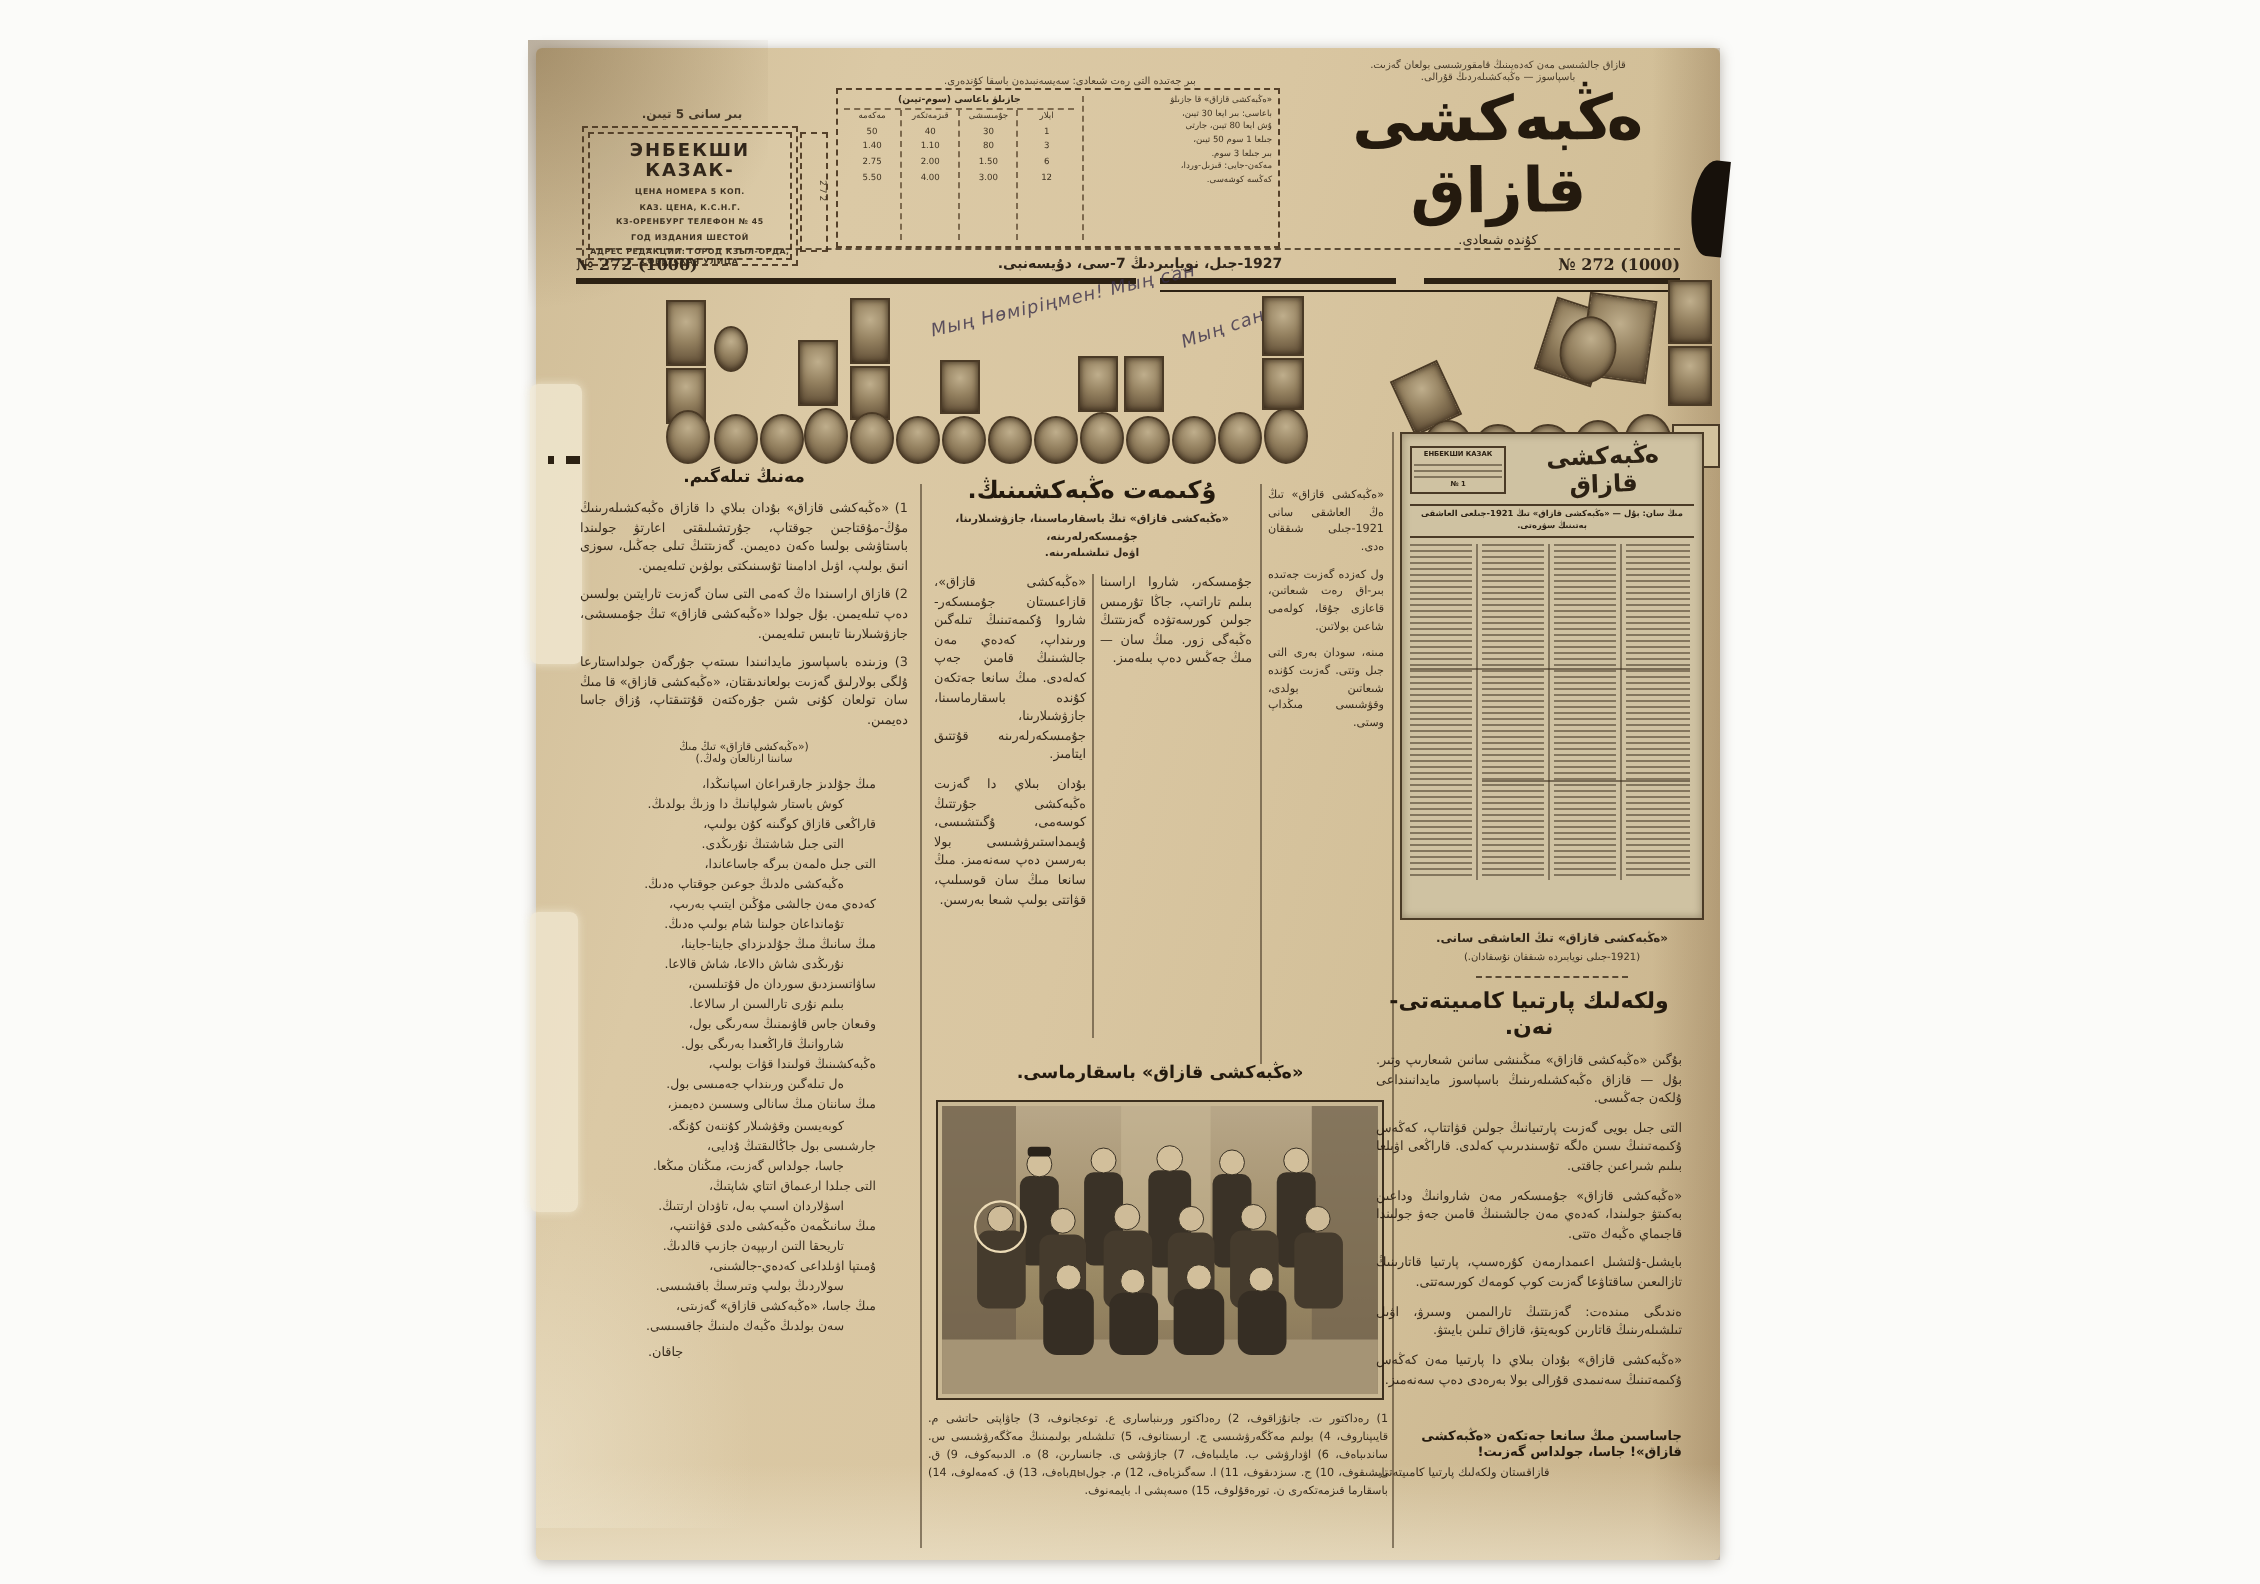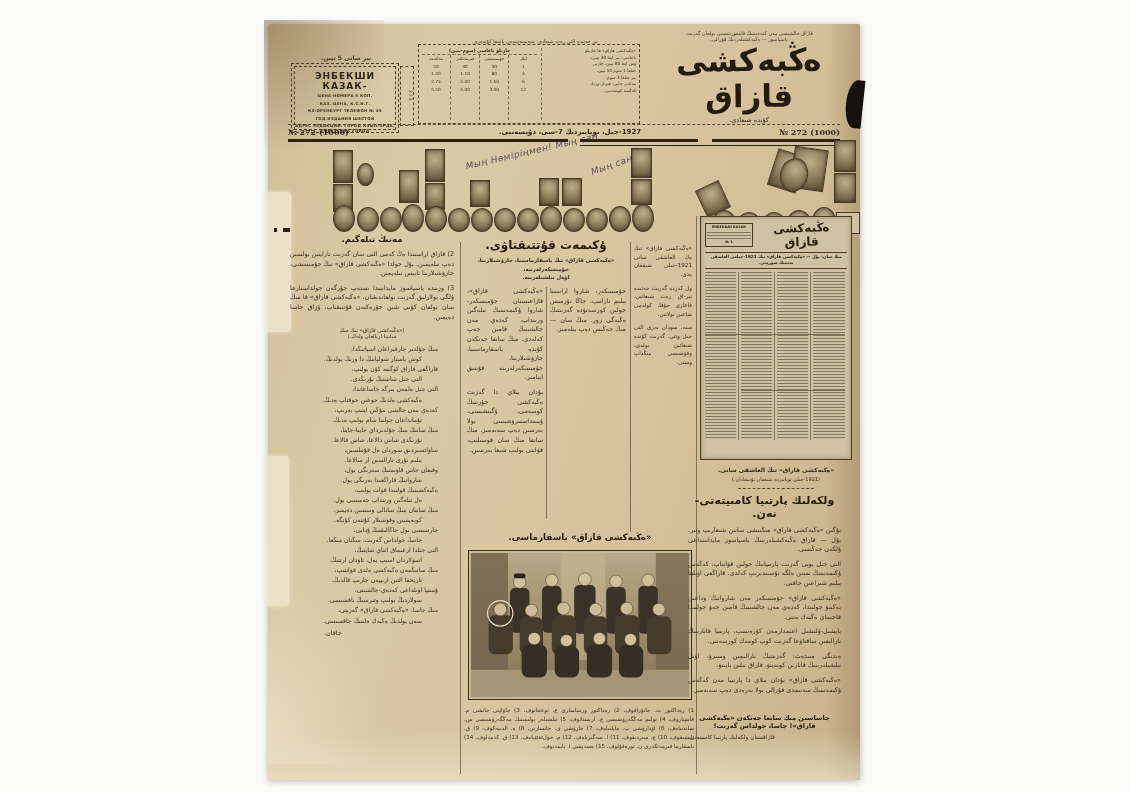--- a/index.html
+++ b/index.html
@@ -197,20 +197,21 @@
   <div class="abs handwrite" style="left:196px;top:122px;transform:rotate(-13deg);">Мың Нөміріңмен! Мың сан</div>
   <div class="abs handwrite" style="left:322px;top:136px;transform:rotate(-19deg);">Мың сан</div>
 
   <div class="vrule" style="left:192px;top:218px;height:532px;"></div>
   <div class="vrule" style="left:362px;top:218px;height:290px;"></div>
   <div class="vrule" style="left:428px;top:192px;height:558px;"></div>
 
   <div class="abs" style="left:22px;top:210px;width:164px;">
     <div class="ar col-head" style="font-size:8.5px;margin-bottom:6px;">مەنىڭ تىلەگىم.</div>
     <div class="ar">
+        <div class="lpara">1) «ەڭبەكشى قازاق» بۇدان بىلاي دا قازاق ەڭبەكشىلەرىنىڭ مۇڭ-مۇقتاجىن جوقتاپ، جۇرتشىلىقتى اعارتۋ جولىندا باستاۋشى بولسا ەكەن دەيمىن. گەزىتتىڭ تىلى جەڭىل، سوزى انىق بولىپ، اۋىل ادامىنا تۇسىنىكتى بولۋىن تىلەيمىن.</div>
         <div class="lpara">2) قازاق اراسىندا ەڭ كەمى التى سان گەزىت تارايتىن بولسىن دەپ تىلەيمىن. بۇل جولدا «ەڭبەكشى قازاق» تىڭ جۇمىسشى، جازۋشىلارىنا تابىس تىلەيمىن.</div>
         <div class="lpara">3) وزىندە باسپاسوز مايدانىندا ىستەپ جۇرگەن جولداستارعا ۇلگى بولارلىق گەزىت بولعاندىقتان، «ەڭبەكشى قازاق» قا مىڭ سان تولعان كۇنى شىن جۇرەكتەن قۇتتىقتاپ، ۇزاق جاسا دەيمىن.</div>
       </div>
 
     <div class="ar caption-small">(«ەڭبەكشى قازاق» تىڭ مىڭ</div>
     <div class="ar caption-small" style="margin-bottom:5px;">سانىنا ارنالعان ولەڭ.)</div>
 
     <div class="ar">
         <div class="poem-line">مىڭ جۇلدىز جارقىراعان اسپانىڭدا،</div>
         <div class="poem-line">كوش باستار شولپانىڭ دا وزىڭ بولدىڭ.</div>
@@ -238,21 +239,21 @@
         <div class="poem-line">تاريحقا التىن ارىپپەن جازىپ قالدىڭ.</div>
         <div class="poem-line">ۇمىتپا اۋىلداعى كەدەي-جالشىنى،</div>
         <div class="poem-line">سولاردىڭ بولىپ وتىرسىڭ باقشىسى.</div>
         <div class="poem-line">مىڭ جاسا، «ەڭبەكشى قازاق» گەزىتى،</div>
         <div class="poem-line">سەن بولدىڭ ەڭبەك ەلىنىڭ جاقسىسى.</div>
       </div>
     <div class="ar sig" style="text-align:left;padding-left:34px;margin-top:3px;">جاقان.</div>
   </div>
 
   <div class="abs" style="left:198px;top:214px;width:160px;">
-    <div class="ar col-head" style="font-size:12px;letter-spacing:1.5px;">ۇكىمەت قۇتتىقتاۋى.</div>
+    <div class="ar col-head" style="font-size:12px;letter-spacing:1.5px;">ۇكىمەت ەڭبەكشىنىڭ.</div>
     <div class="ar" style="margin-top:4px;margin-bottom:5px;">
         <div class="m-subline">«ەڭبەكشى قازاق» تىڭ باسقارماسىنا، جازۋشىلارىنا، جۇمىسكەرلەرىنە،</div>
         <div class="m-subline">اۋەل تىلشىلەرىنە.</div>
       </div>
     <div style="display:flex;flex-direction:row-reverse;height:232px;overflow:hidden;">
       <div class="ar" style="width:76px;">
           <div class="spara">جۇمىسكەر، شاروا اراسىنا بىلىم تاراتىپ، جاڭا تۇرمىس جولىن كورسەتۋدە گەزىتتىڭ ەڭبەگى زور. مىڭ سان — مىڭ جەڭىس دەپ بىلەمىز.</div>
         </div>
       <div class="vrule" style="position:static;width:1px;margin:0 3px;"></div>
       <div class="ar" style="width:76px;">
@@ -369,17 +370,17 @@
     <div class="ar col-head" style="font-size:11px;letter-spacing:1px;">ولكەلىك پارتىيا كامىيتەتى-</div>
     <div class="ar col-head" style="font-size:11px;letter-spacing:1px;margin-bottom:6px;">نەن.</div>
     <div class="ar">
         <div class="rpara">بۇگىن «ەڭبەكشى قازاق» مىڭىنشى سانىن شىعارىپ وتىر. بۇل — قازاق ەڭبەكشىلەرىنىڭ باسپاسوز مايدانىنداعى ۇلكەن جەڭىسى.</div>
         <div class="rpara">التى جىل بويى گەزىت پارتىيانىڭ جولىن قۋاتتاپ، كەڭەس ۇكىمەتىنىڭ ىسىن ەلگە تۇسىندىرىپ كەلدى. قاراڭعى اۋىلعا بىلىم شىراعىن جاقتى.</div>
         <div class="rpara">«ەڭبەكشى قازاق» جۇمىسكەر مەن شاروانىڭ وداعىن بەكىتۋ جولىندا، كەدەي مەن جالشىنىڭ قامىن جەۋ جولىندا قاجىماي ەڭبەك ەتتى.</div>
         <div class="rpara">بايشىل-ۇلتشىل اعىمدارمەن كۇرەسىپ، پارتىيا قاتارىنىڭ تازالىعىن ساقتاۋعا گەزىت كوپ كومەك كورسەتتى.</div>
         <div class="rpara">ەندىگى مىندەت: گەزىتتىڭ تارالىمىن وسىرۋ، اۋىل تىلشىلەرىنىڭ قاتارىن كوبەيتۋ، قازاق تىلىن بايىتۋ.</div>
         <div class="rpara">«ەڭبەكشى قازاق» بۇدان بىلاي دا پارتىيا مەن كەڭەس ۇكىمەتىنىڭ سەنىمدى قۇرالى بولا بەرەدى دەپ سەنەمىز.</div>
       </div>
-    <div class="ar" style="font-size:6.6px;font-weight:bold;text-align:center;margin-top:19px;color:#241a0e;">جاساسىن مىڭ سانعا جەتكەن «ەڭبەكشى قازاق»! جاسا، جولداس گەزىت!</div>
+    <div class="ar" style="font-size:6.6px;font-weight:bold;text-align:right;margin-top:19px;color:#241a0e;">جاساسىن مىڭ سانعا جەتكەن «ەڭبەكشى قازاق»! جاسا، جولداس گەزىت!</div>
     <div class="ar sig" style="text-align:left;margin-top:4px;font-size:5.8px;">قازاقستان ولكەلىك پارتىيا كامىيتەتى.</div>
   </div>
 
 </div>
 
 </body></html>

